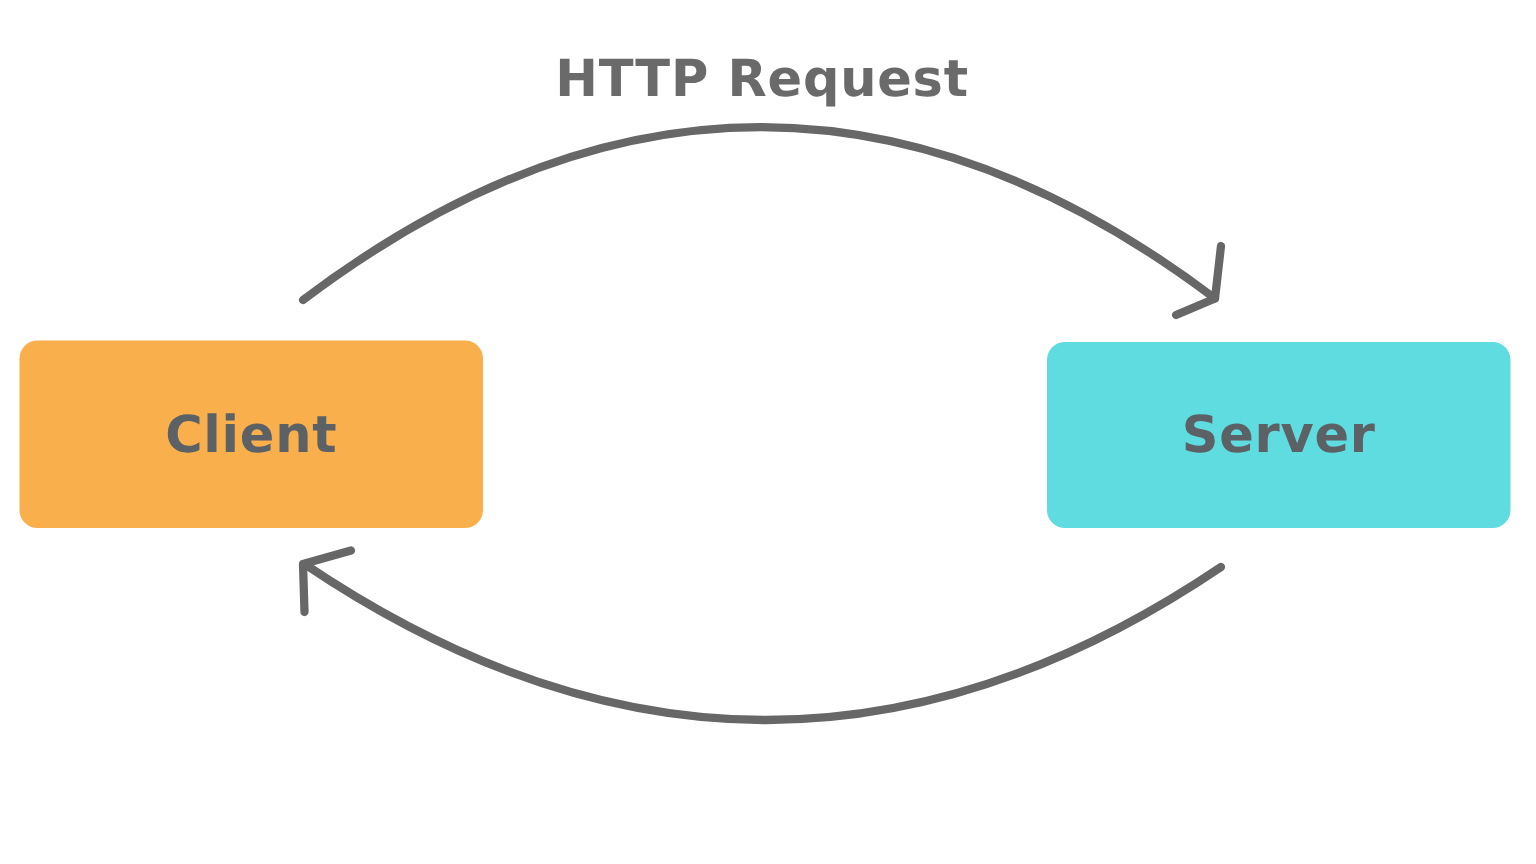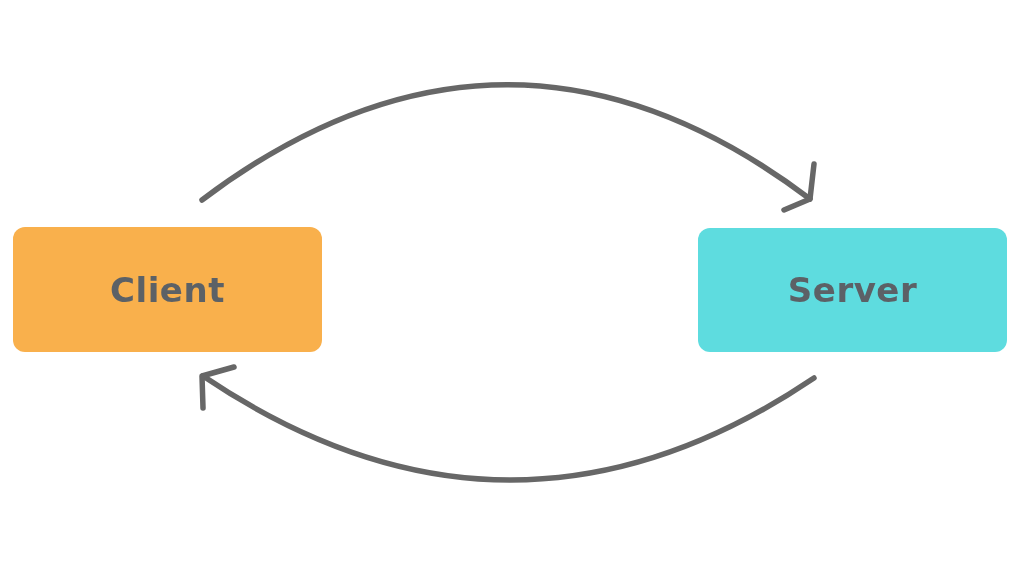--- a/index.html
+++ b/index.html
@@ -66,20 +66,21 @@
 
 <div class="canvas" style="--bg: #FFFFFF; --client: #F9B04C; --server: #5EDCDF; --label: #5C6166; --title: #6A6A6A; --arrow: #676767;">
 
   <svg class="arrow-layer" viewBox="0 0 1024 576" aria-hidden="true">
     <path d="M 202 200 Q 507 -30 810 199"></path>
     <polyline points="814,164 810,199 784,210"></polyline>
     <path d="M 814 378 Q 510 583 203 376"></path>
     <polyline points="234,367 202,376 203,408"></polyline>
   </svg>
 
+  <div class="edge-title edge-title-top">HTTP Request</div>
 
   <div class="node node-server">
     <span class="node-label">Server</span>
   </div>
 
   <div class="node node-client">
     <span class="node-label">Client</span>
   </div>
 
 

